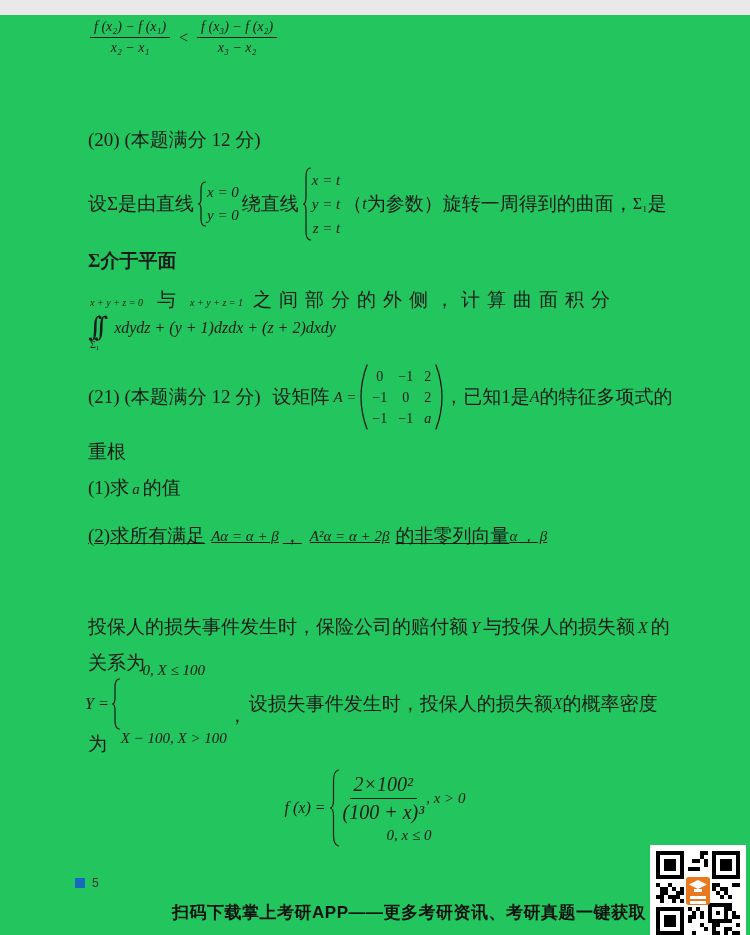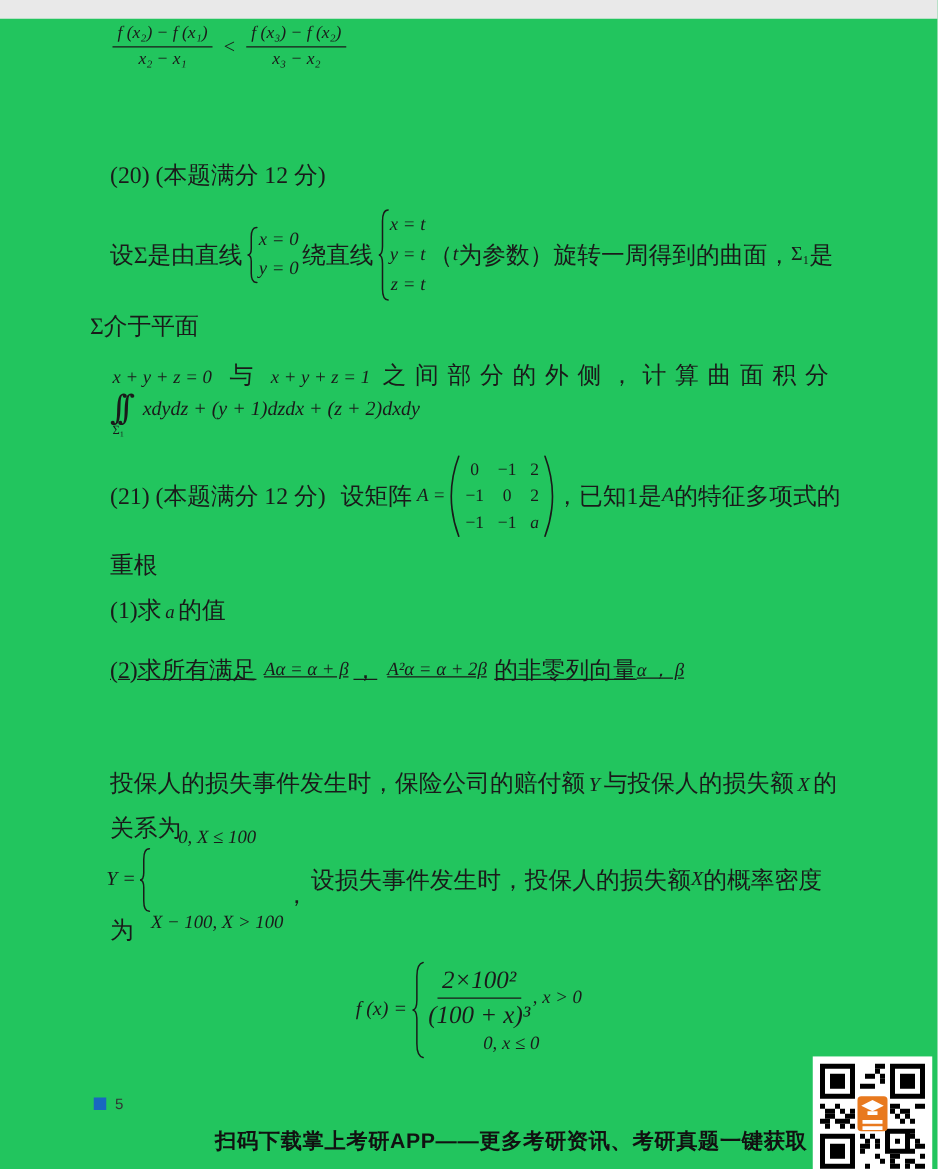--- a/index.html
+++ b/index.html
@@ -24,24 +24,24 @@
   .top-formula .rel { font-size:16px; font-style:normal; }
 
   .h20 { left:88px; top:112px; }
 
   .q20-intro { left:88px; top:150px; height:78px; display:flex; align-items:center; }
   .cases { display:inline-flex; align-items:center; margin:0 3px; }
   .cases .rows { display:flex; flex-direction:column; }
   .cases .rows .r { font-size:15px; line-height:23px; }
   .cases3 .rows .r { line-height:24px;text-align:right; }
 
-  .l-sigma { left:72px; top:233px; }
+  .l-sigma { left:88px; top:233px;font-weight:bold; }
 
   .l-planes { left:90px; top:272px; display:flex; align-items:baseline; }
-  .l-planes .math { font-size:15px; }
+  .l-planes .math { font-size:10px; }
   .l-planes .conj { margin:0 14px; }
   .l-planes .spread { letter-spacing:7px; margin-left:10px; }
 
   .l-int { left:88px; top:297px; display:flex; align-items:flex-start; }
   .iint-wrap { display:inline-flex; flex-direction:column; align-items:flex-start; }
   .iint { font-family:"DejaVu Serif",serif; font-size:27px; letter-spacing:-8px; padding-right:8px; line-height:30px; }
   .iint-sub { font-size:10px; margin-top:-3px; margin-left:2px; }
   .l-int .integrand { margin-left:6px; margin-top:7px; }
 
   .q21-row { left:88px; top:346px; height:72px; display:flex; align-items:center; }

